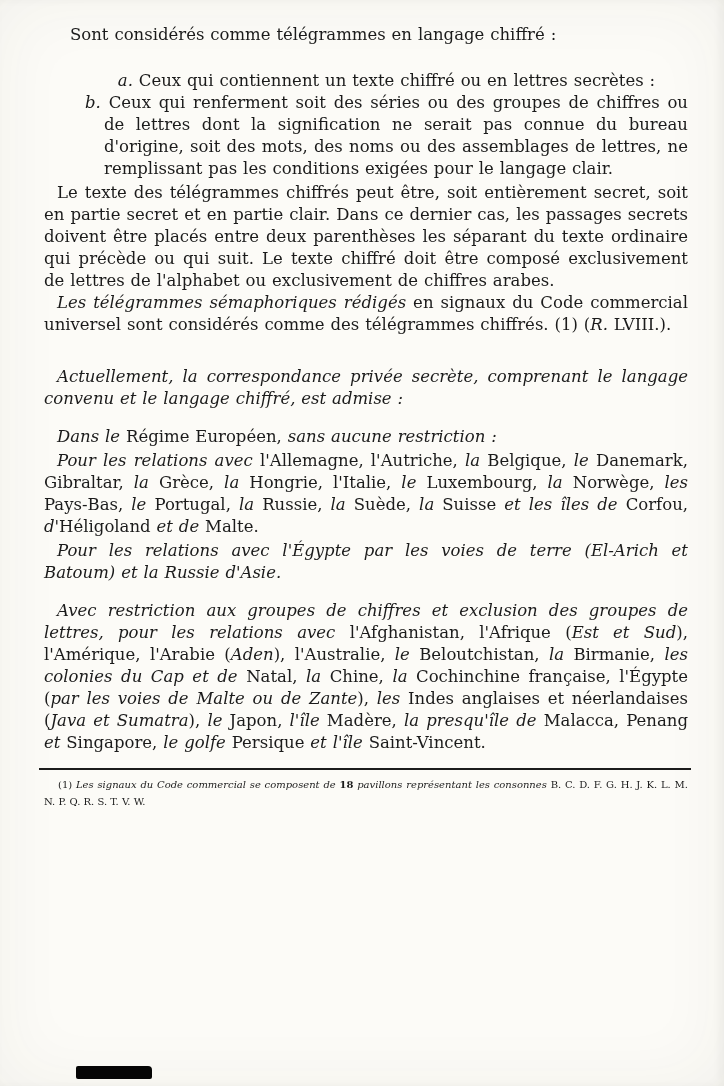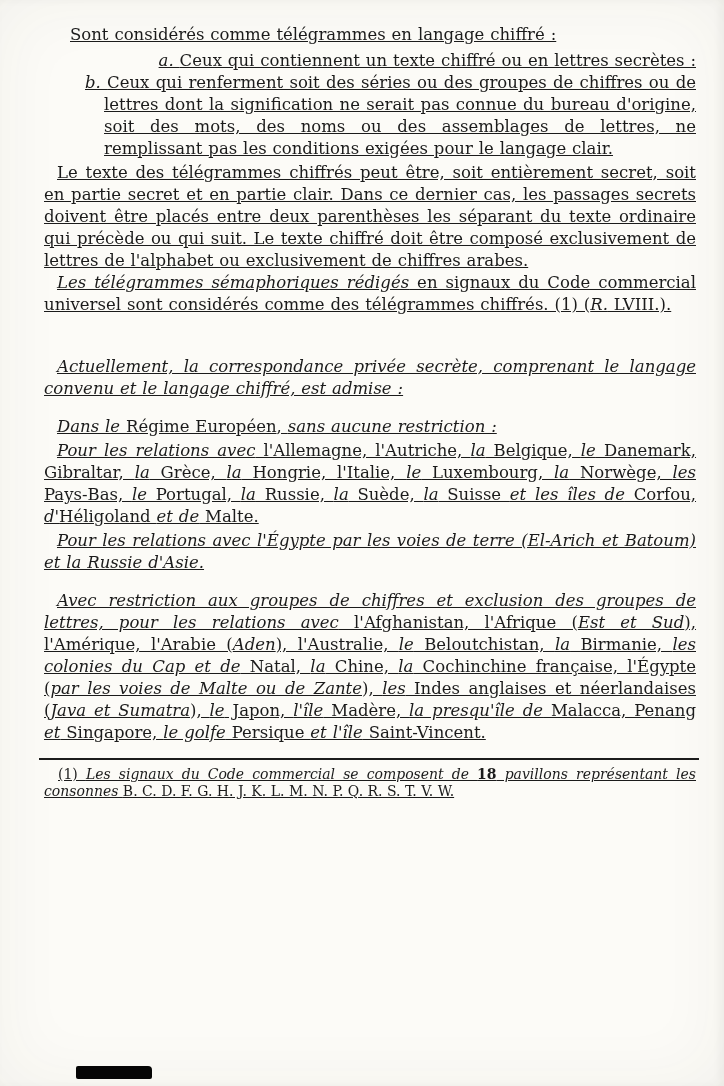--- a/index.html
+++ b/index.html
@@ -13,55 +13,54 @@
     height: 1086px;
     background: #fcfbf7;
     color: #1b1b1b;
     font-family: "DejaVu Serif", "Liberation Serif", serif;
     font-size: 16.5px;
     line-height: 22px;
     box-shadow: inset 0 0 70px rgba(60,50,30,0.05), inset -4px 0 8px rgba(0,0,0,0.045);
     overflow: hidden;
   }
   .text-col {
-    padding: 24px 28px 0 44px;
-    text-decoration: underline;
+    padding: 24px 36px 0 44px;
   }
   .p {
     margin: 0;
     text-align: justify;
     text-indent: 13px;
     word-spacing: 0.04em;
   }
   .indent-lg { text-indent: 26px; }
   .li-a {
     margin-left: 41px;
-    margin-top: 4px;
+    margin-top: 24px;
     text-indent: 0;
-    text-align: right;
+    text-align: center;
   }
   .li-b {
     padding-left: 60px;
     text-indent: -19px;
   }
   .mt2 { margin-top: 2px; }
   .mt4 { margin-top: 16px; }
   .gap-lg { }
-  .gap-md { margin-top: 40px; }
+  .gap-md { margin-top: 30px; }
   .it { font-style: italic; }
   .bd { font-weight: bold; }
   .fnrule {
     margin-top: 14px;
     margin-left: -5px;
     width: calc(100% + 8px);
     border-top: 2px solid #1c1c1c;
   }
   .footnote {
     margin: 6px 0 8px 0;
-    font-size: 14px;
+    font-size: 10px;
     line-height: 17px;
     text-align: justify;
     text-indent: 14px;
   }
   .ink-blot {
     position: absolute;
     left: 76px;
     top: 1066px;
     width: 76px;
     height: 13px;

